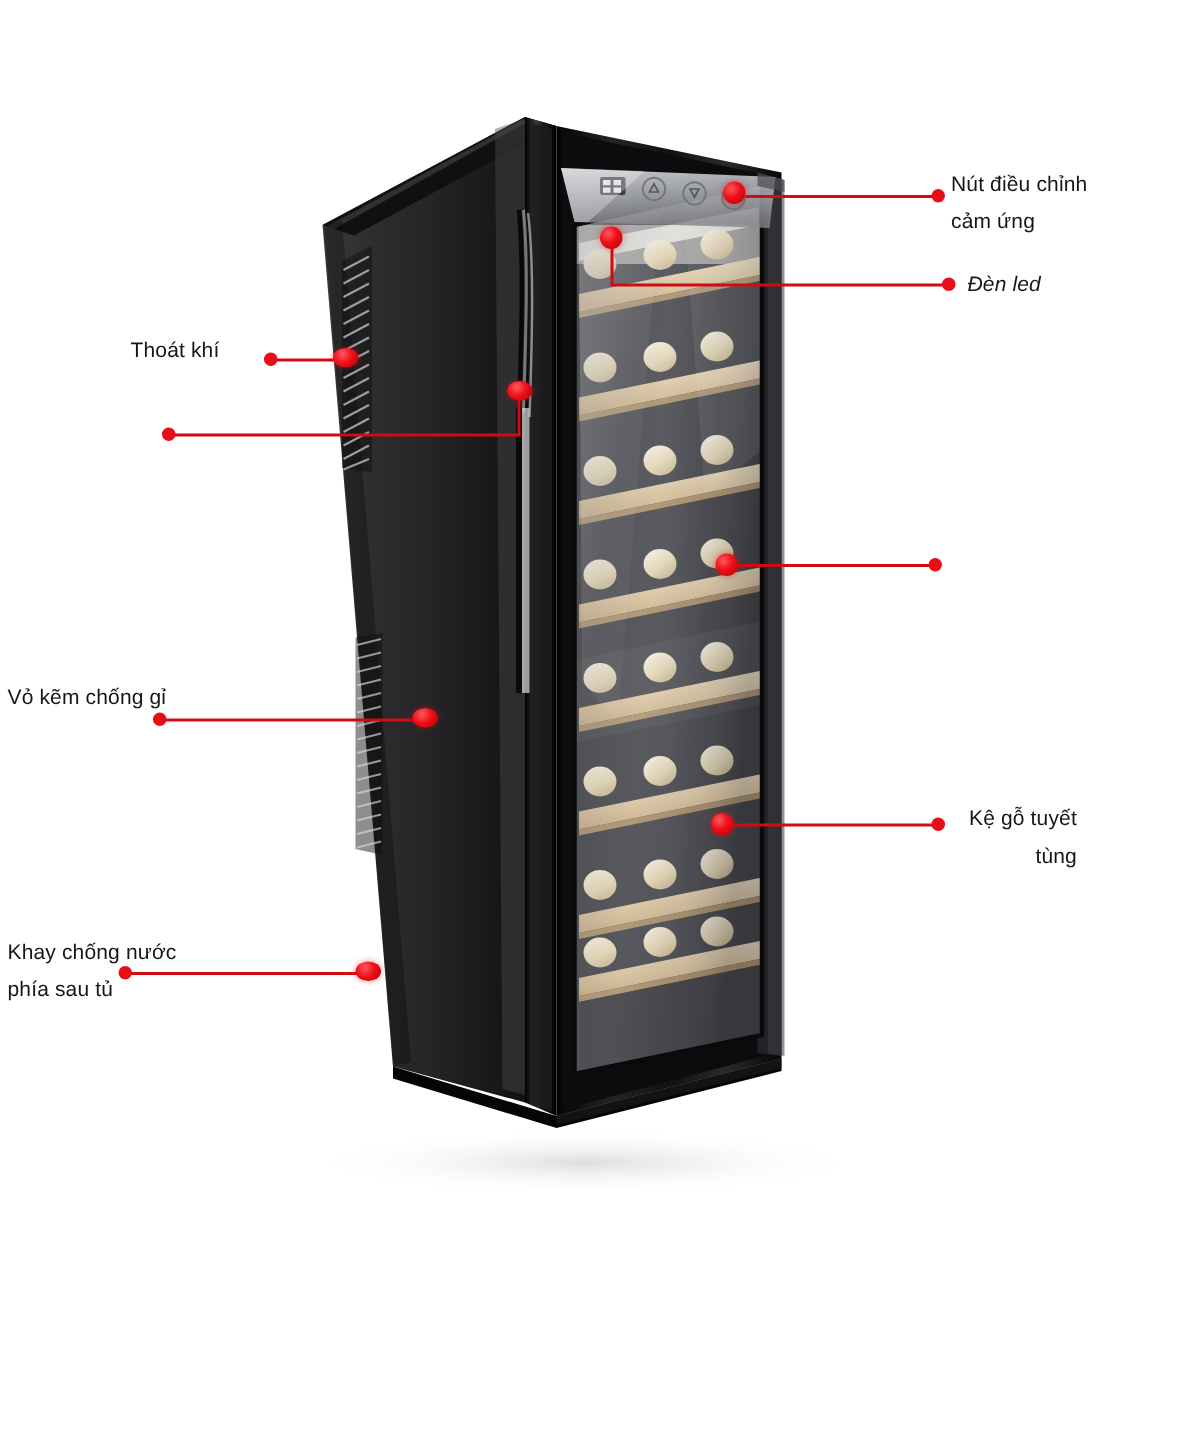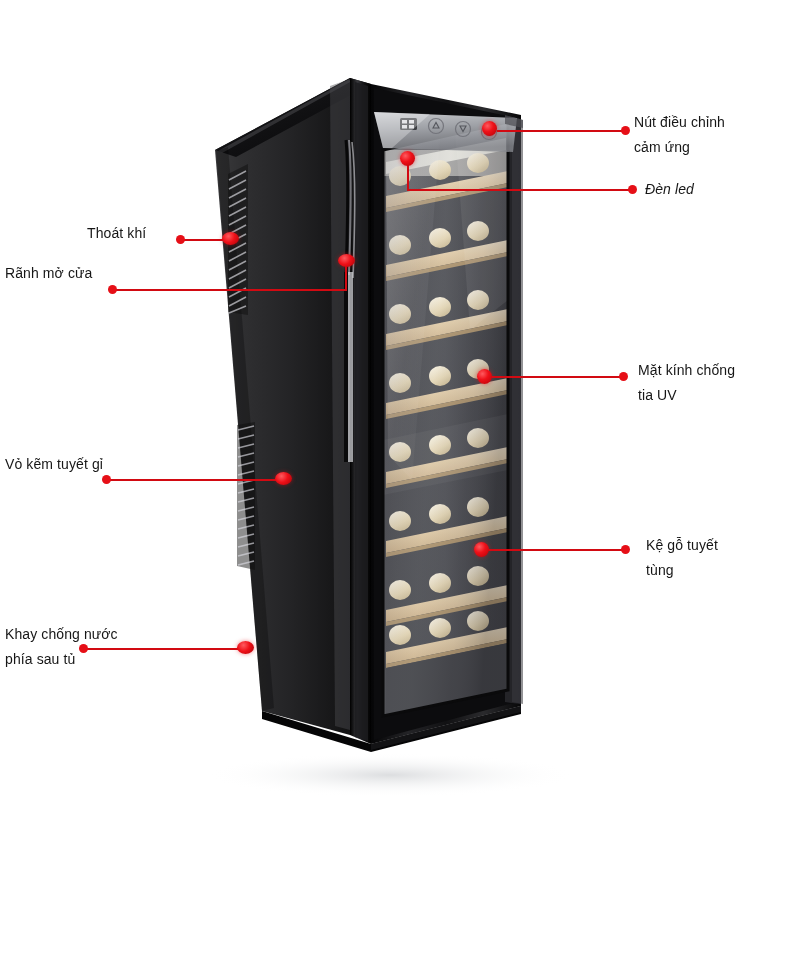--- a/index.html
+++ b/index.html
@@ -346,28 +346,25 @@
 
   <div class="ldr h" style="left:86px;top:648px;width:162px;"></div>
   <div class="dot lgs" style="left:237px;top:641px;"></div>
   <div class="dot sm" style="left:79px;top:644px;"></div>
 
   <div class="lbl right" style="left:634px;top:110px;">Nút điều chỉnh
 cảm ứng</div>
 
   <div class="lbl right" style="left:645px;top:177px;font-style:italic;">Đèn led</div>
 
-  <div class="lbl right" style="left:638px;top:358px;">Mặt kính chống
-tia UV</div>
-
-  <div class="lbl right" style="left:646px;top:533px;">Kệ gỗ tuyết
+
+  <div class="lbl right" style="left:646px;top:533px;text-align:right;">Kệ gỗ tuyết
 tùng</div>
 
   <div class="lbl left" style="left:57px;top:221px;margin-left:30px;">Thoát khí</div>
 
-  <div class="lbl left" style="left:5px;top:261px;">Rãnh mở cửa</div>
-
-  <div class="lbl left" style="left:5px;top:452px;">Vỏ kẽm tuyết gỉ</div>
+
+  <div class="lbl left" style="left:5px;top:452px;">Vỏ kẽm chống gỉ</div>
 
   <div class="lbl left" style="left:5px;top:622px;">Khay chống nước
 phía sau tủ</div>
 
 </div>
 
 </body></html>

